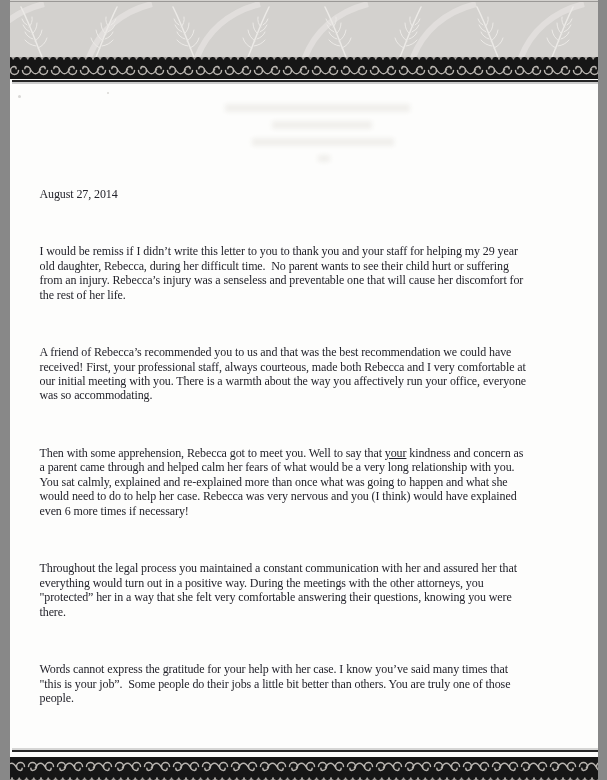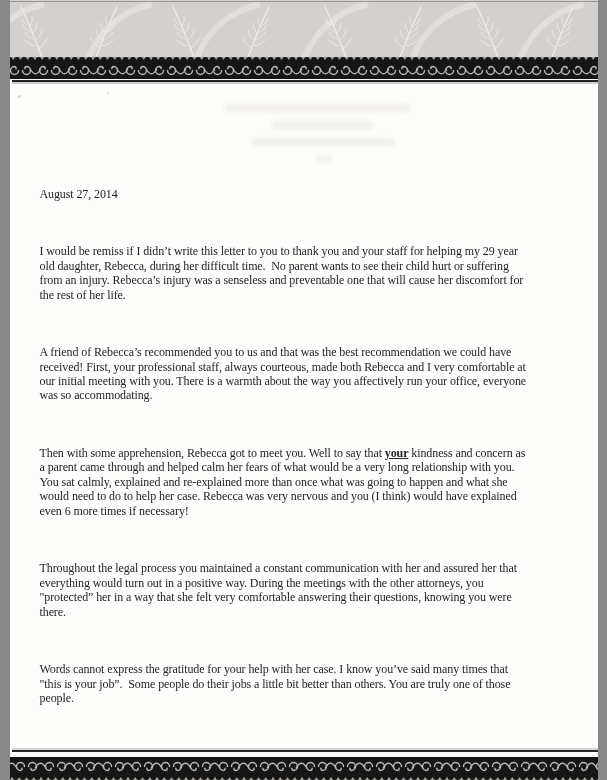--- a/index.html
+++ b/index.html
@@ -23,21 +23,21 @@
   
   .ghost{position:absolute;background:#f0efec;filter:blur(2px);border-radius:2px;}
   .speck{position:absolute;background:#d8d7d5;border-radius:50%;}
   
   .letter-body{
     position:absolute;left:30px;top:158px;width:570px;
     font-size:12px;line-height:14.4px;letter-spacing:-0.1px;
     white-space:pre;
   }
   .letter-body p{margin:0 0 14.4px 0;}
-  .uline{text-decoration:underline;font-weight:bold;}
+  .uline{text-decoration:underline;}
 </style>
 </head>
 <body>
 
 <svg width="0" height="0" style="position:absolute" aria-hidden="true">
   <defs>
     <g id="swirl" stroke="#b9b5b0" fill="none" stroke-width="1.5" stroke-linecap="round">
       <path d="M12.5,10.5 a4,4 0 1,1 -4,-4 a2,2 0 0,1 1.6,2.2"></path>
       <path d="M16.5,10.5 a4,4 0 1,0 4,-4 a2,2 0 0,0 -1.6,2.2"></path>
       <path d="M24.2,9 q5.3,9.5 10.6,0" stroke-width="1.3"></path>

